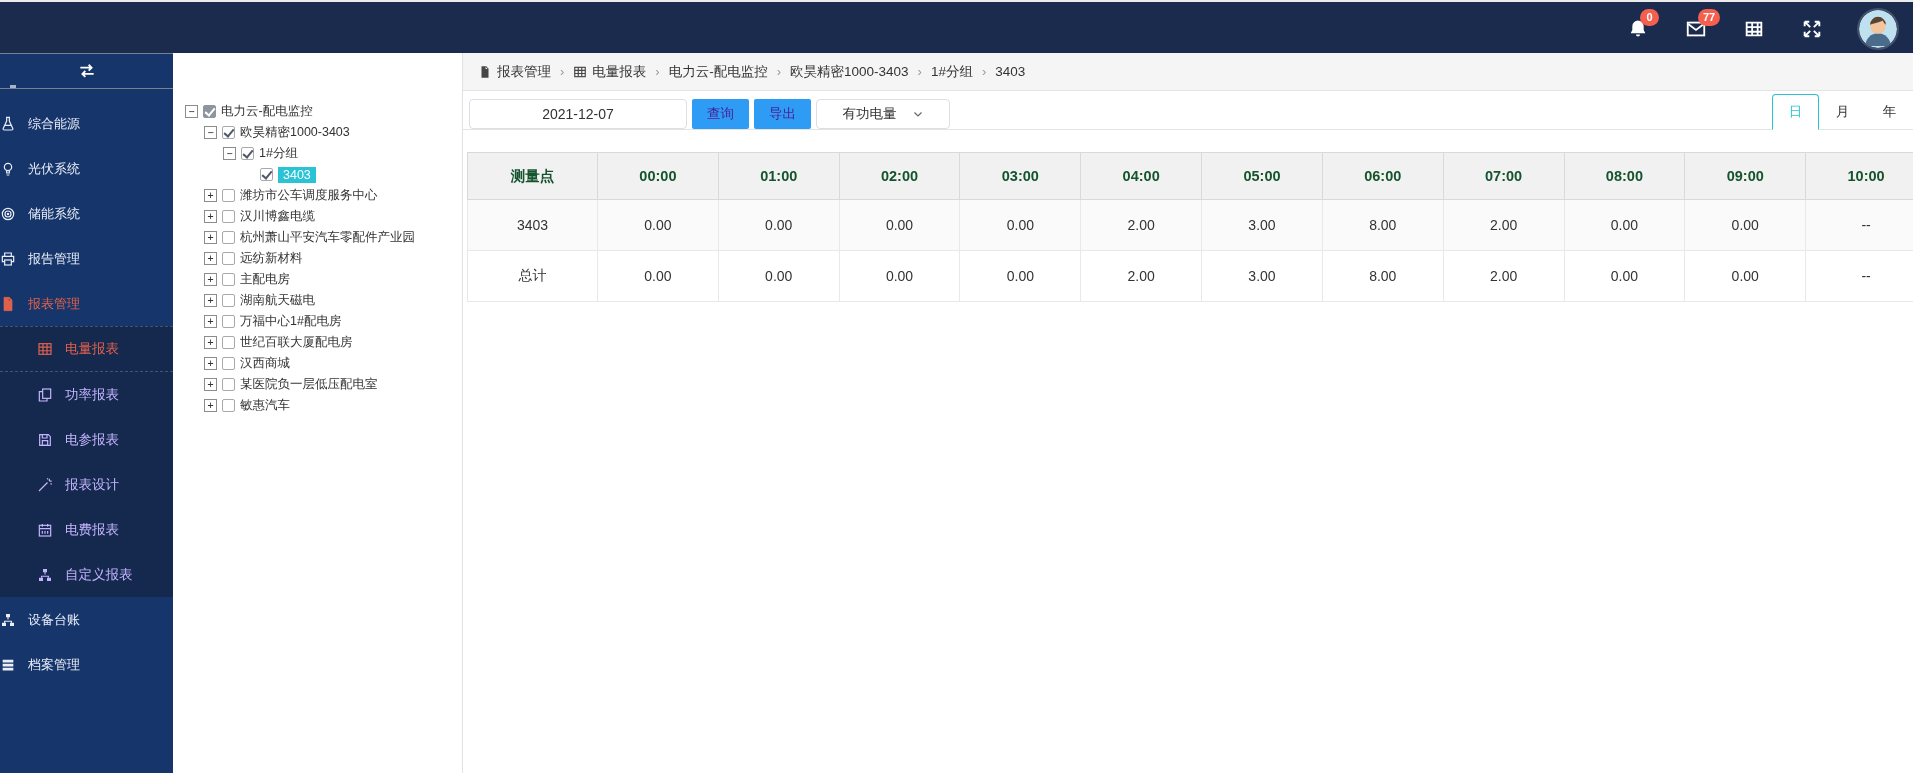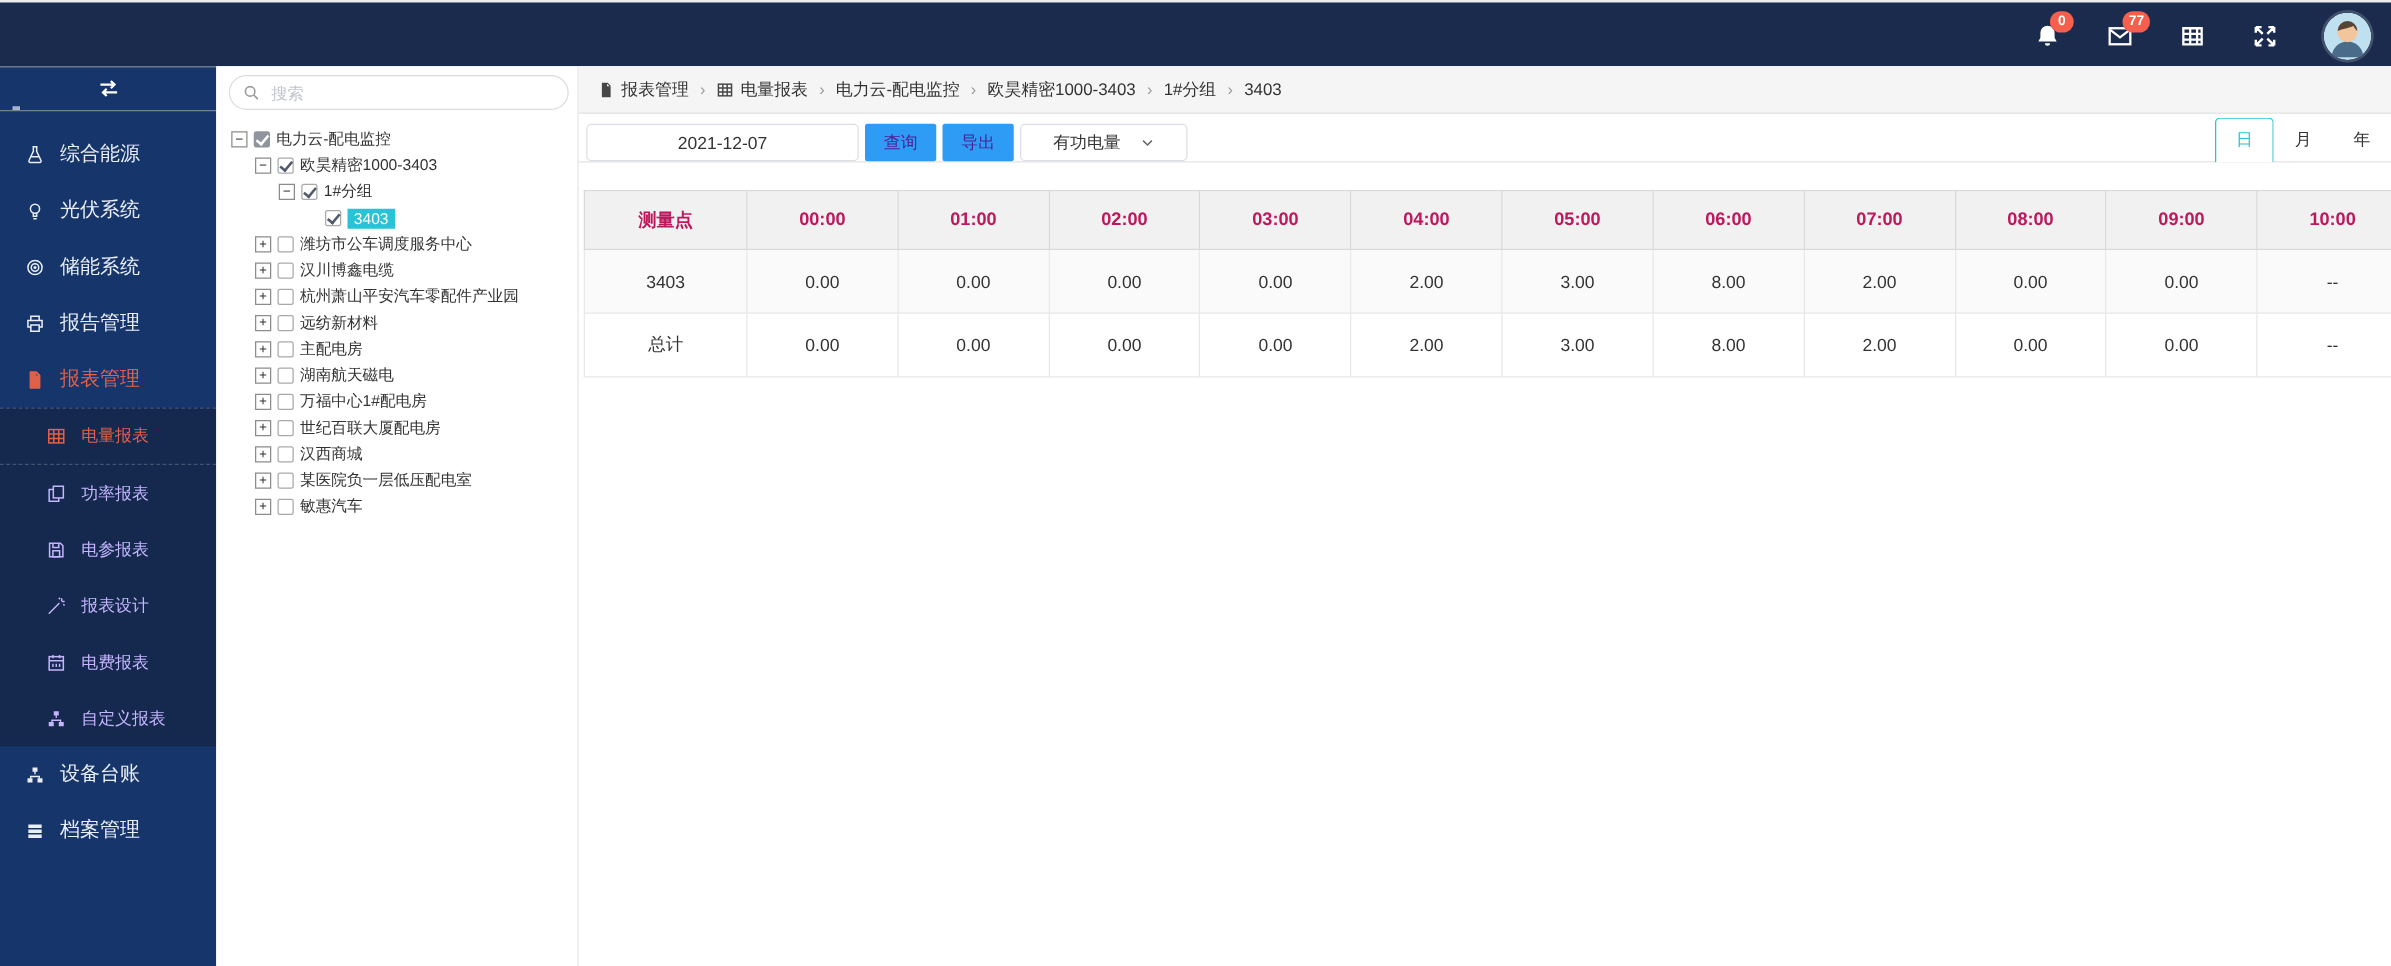--- a/index.html
+++ b/index.html
@@ -15,22 +15,22 @@
     line-height:17px;min-width:9px;border-radius:9px;text-align:center;padding:0 5px;font-weight:bold;}
   .avatar{width:38px;height:38px;border-radius:50%;overflow:hidden;cursor:pointer;
     box-shadow:0 0 0 2px rgba(255,255,255,.18);}
   
   .sidebar{position:absolute;top:53px;left:0;width:173px;bottom:0;background:#16356b;overflow:hidden;}
   .collapse-bar{height:36px;display:flex;align-items:center;justify-content:center;color:#fff;cursor:pointer;
     border-top:1px solid rgba(170,170,165,.65);border-bottom:1px solid rgba(170,170,165,.65);box-sizing:border-box;}
   .collapse-bar svg{width:20px;height:20px;}
   .remnant{position:absolute;top:32px;left:10px;width:6px;height:3px;background:#cdd5e3;opacity:.8;}
   .menu{padding-top:12px;}
-  .menu-item{height:45px;display:flex;align-items:center;padding-left:20px;gap:12px;
-    font-size:16px;color:#eaeef7;cursor:pointer;}
+  .menu-item{height:45px;display:flex;align-items:center;gap:12px;
+    font-size:13px;color:#eaeef7;cursor:pointer;}
   .menu-item .mi-icon{width:16px;height:16px;display:flex;}
   .menu-item svg{width:16px;height:16px;}
   .menu-item.active{color:#e0614b;}
   .submenu{background:#15294f;border-top:1px dashed rgba(255,255,255,.20);}
   .submenu .menu-item{padding-left:37px;font-size:13.5px;color:#c4b5fd;}
   .submenu .menu-item.active{color:#e0614b;border-bottom:1px dashed rgba(255,255,255,.20);box-sizing:border-box;}
   
   .tree-panel{position:absolute;top:53px;left:173px;width:290px;bottom:0;background:#fff;
     border-right:1px solid #e2e2e2;box-sizing:border-box;}
   .search-box{position:absolute;top:7px;left:10px;width:272px;height:28px;border:1px solid #dcdcdc;
@@ -69,21 +69,21 @@
   .sel{width:134px;height:30px;border:1px solid #dcdfe6;border-radius:4px;display:flex;align-items:center;
     justify-content:center;gap:15px;font-size:13.5px;color:#333;cursor:pointer;box-sizing:border-box;background:#fff;}
   .sel svg{width:12px;height:12px;color:#666;}
   .tabs{position:absolute;right:0;bottom:-1px;display:flex;}
   .tab{width:47px;height:36px;display:flex;align-items:center;justify-content:center;font-size:13.5px;
     color:#333;cursor:pointer;box-sizing:border-box;background:transparent;}
   .tab.active{background:#fff;border:1px solid #2ac3d6;border-bottom:1px solid #fff;
     border-radius:4px 4px 0 0;color:#2ac3d6;}
   .report-table{margin:22px 0 0 4px;width:1460px;border-collapse:collapse;table-layout:fixed;}
   .report-table th{height:44px;background:#f1f1f1;border:1px solid #d9d9d9;font-size:14.5px;
-    color:#be185d;font-weight:bold;text-align:center;}
+    color:#14532d;font-weight:bold;text-align:center;}
   .report-table td{height:48px;border:1px solid #e8e8e8;font-size:14px;color:#333;text-align:center;}
   .report-table tr.striped td{background:#fafafa;}
 </style>
 </head>
 <body>
 
 <div class="screen">
 
   <header class="topbar">
     <div class="topbar-right">
@@ -248,27 +248,20 @@
                 <path d="M4 4h16v4.2H4zM4 10h16v4.2H4zM4 16h16v4.2H4z"></path>
               </svg>
             </span>
             <span class="mi-label">档案管理</span>
           </div>
         </div>
       </nav>
   </aside>
 
   <section class="tree-panel">
-    <div class="search-box">
-      <svg viewBox="0 0 24 24" fill="none" stroke="currentColor" stroke-width="2.2">
-          <circle cx="10.5" cy="10.5" r="6.5"></circle>
-          <path d="M15.5 15.5 21 21"></path>
-        </svg>
-      <input placeholder="搜索" style="">
-    </div>
     <div class="tree" id="tree">
         <div class="tree-row" style="padding-left: 0px;">
           <span class="expander">−</span>
           <span class="cbx checked filled"></span>
           <span class="node-label">电力云-配电监控</span>
         </div>
         <div class="tree-row" style="padding-left: 19px;">
           <span class="expander">−</span>
           <span class="cbx checked"></span>
           <span class="node-label">欧昊精密1000-3403</span>

